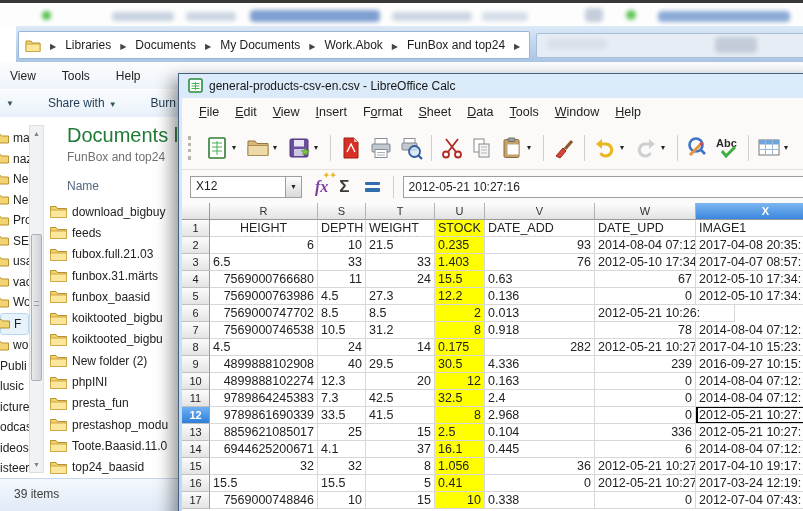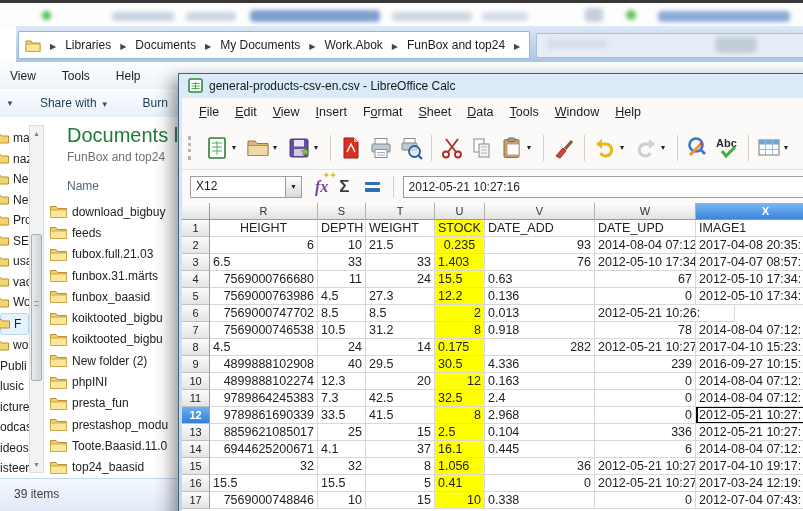--- a/index.html
+++ b/index.html
@@ -130,21 +130,21 @@
   </div>
 
   <div class="exp-menubar">
     <span>View</span>
     <span>Tools</span>
     <span>Help</span>
   </div>
 
   <div class="exp-cmdbar">
     <span class="caret" style="margin-left:6px;">▼</span>
-    <span style="margin-left:26px;">
+    <span style="margin-left:34px;">
       <span>Share with</span><span class="caret">▼</span>
     </span>
     <span style="margin-left:34px;">Burn</span>
   </div>
 
   <div class="exp-body">
     <div class="tree" id="tree">
         <div class="tree-item">
           <span class="ticon">
             <svg width="13" height="11" viewBox="0 0 13 11">
@@ -614,21 +614,21 @@
             <div class="rh">2</div>
             <div class="cell r" style="flex: 0 0 108px;">
               <span>6</span>
             </div>
             <div class="cell r" style="flex: 0 0 48px;">
               <span>10</span>
             </div>
             <div class="cell" style="flex: 0 0 69px;">
               <span>21.5</span>
             </div>
-            <div class="cell ylw" style="background: rgb(255, 255, 0); flex: 0 0 50px; justify-content: center;">
+            <div class="cell ylw" style="background: rgb(255, 255, 0); flex: 0 0 50px;">
               <span>0.235</span>
             </div>
             <div class="cell r" style="flex: 0 0 110px;">
               <span>93</span>
             </div>
             <div class="cell" style="flex: 0 0 101px;">
               <span>2014-08-04 07:12:05</span>
             </div>
             <div class="cell" style="flex: 0 0 140px;">
               <span>2017-04-08 20:35:</span>

